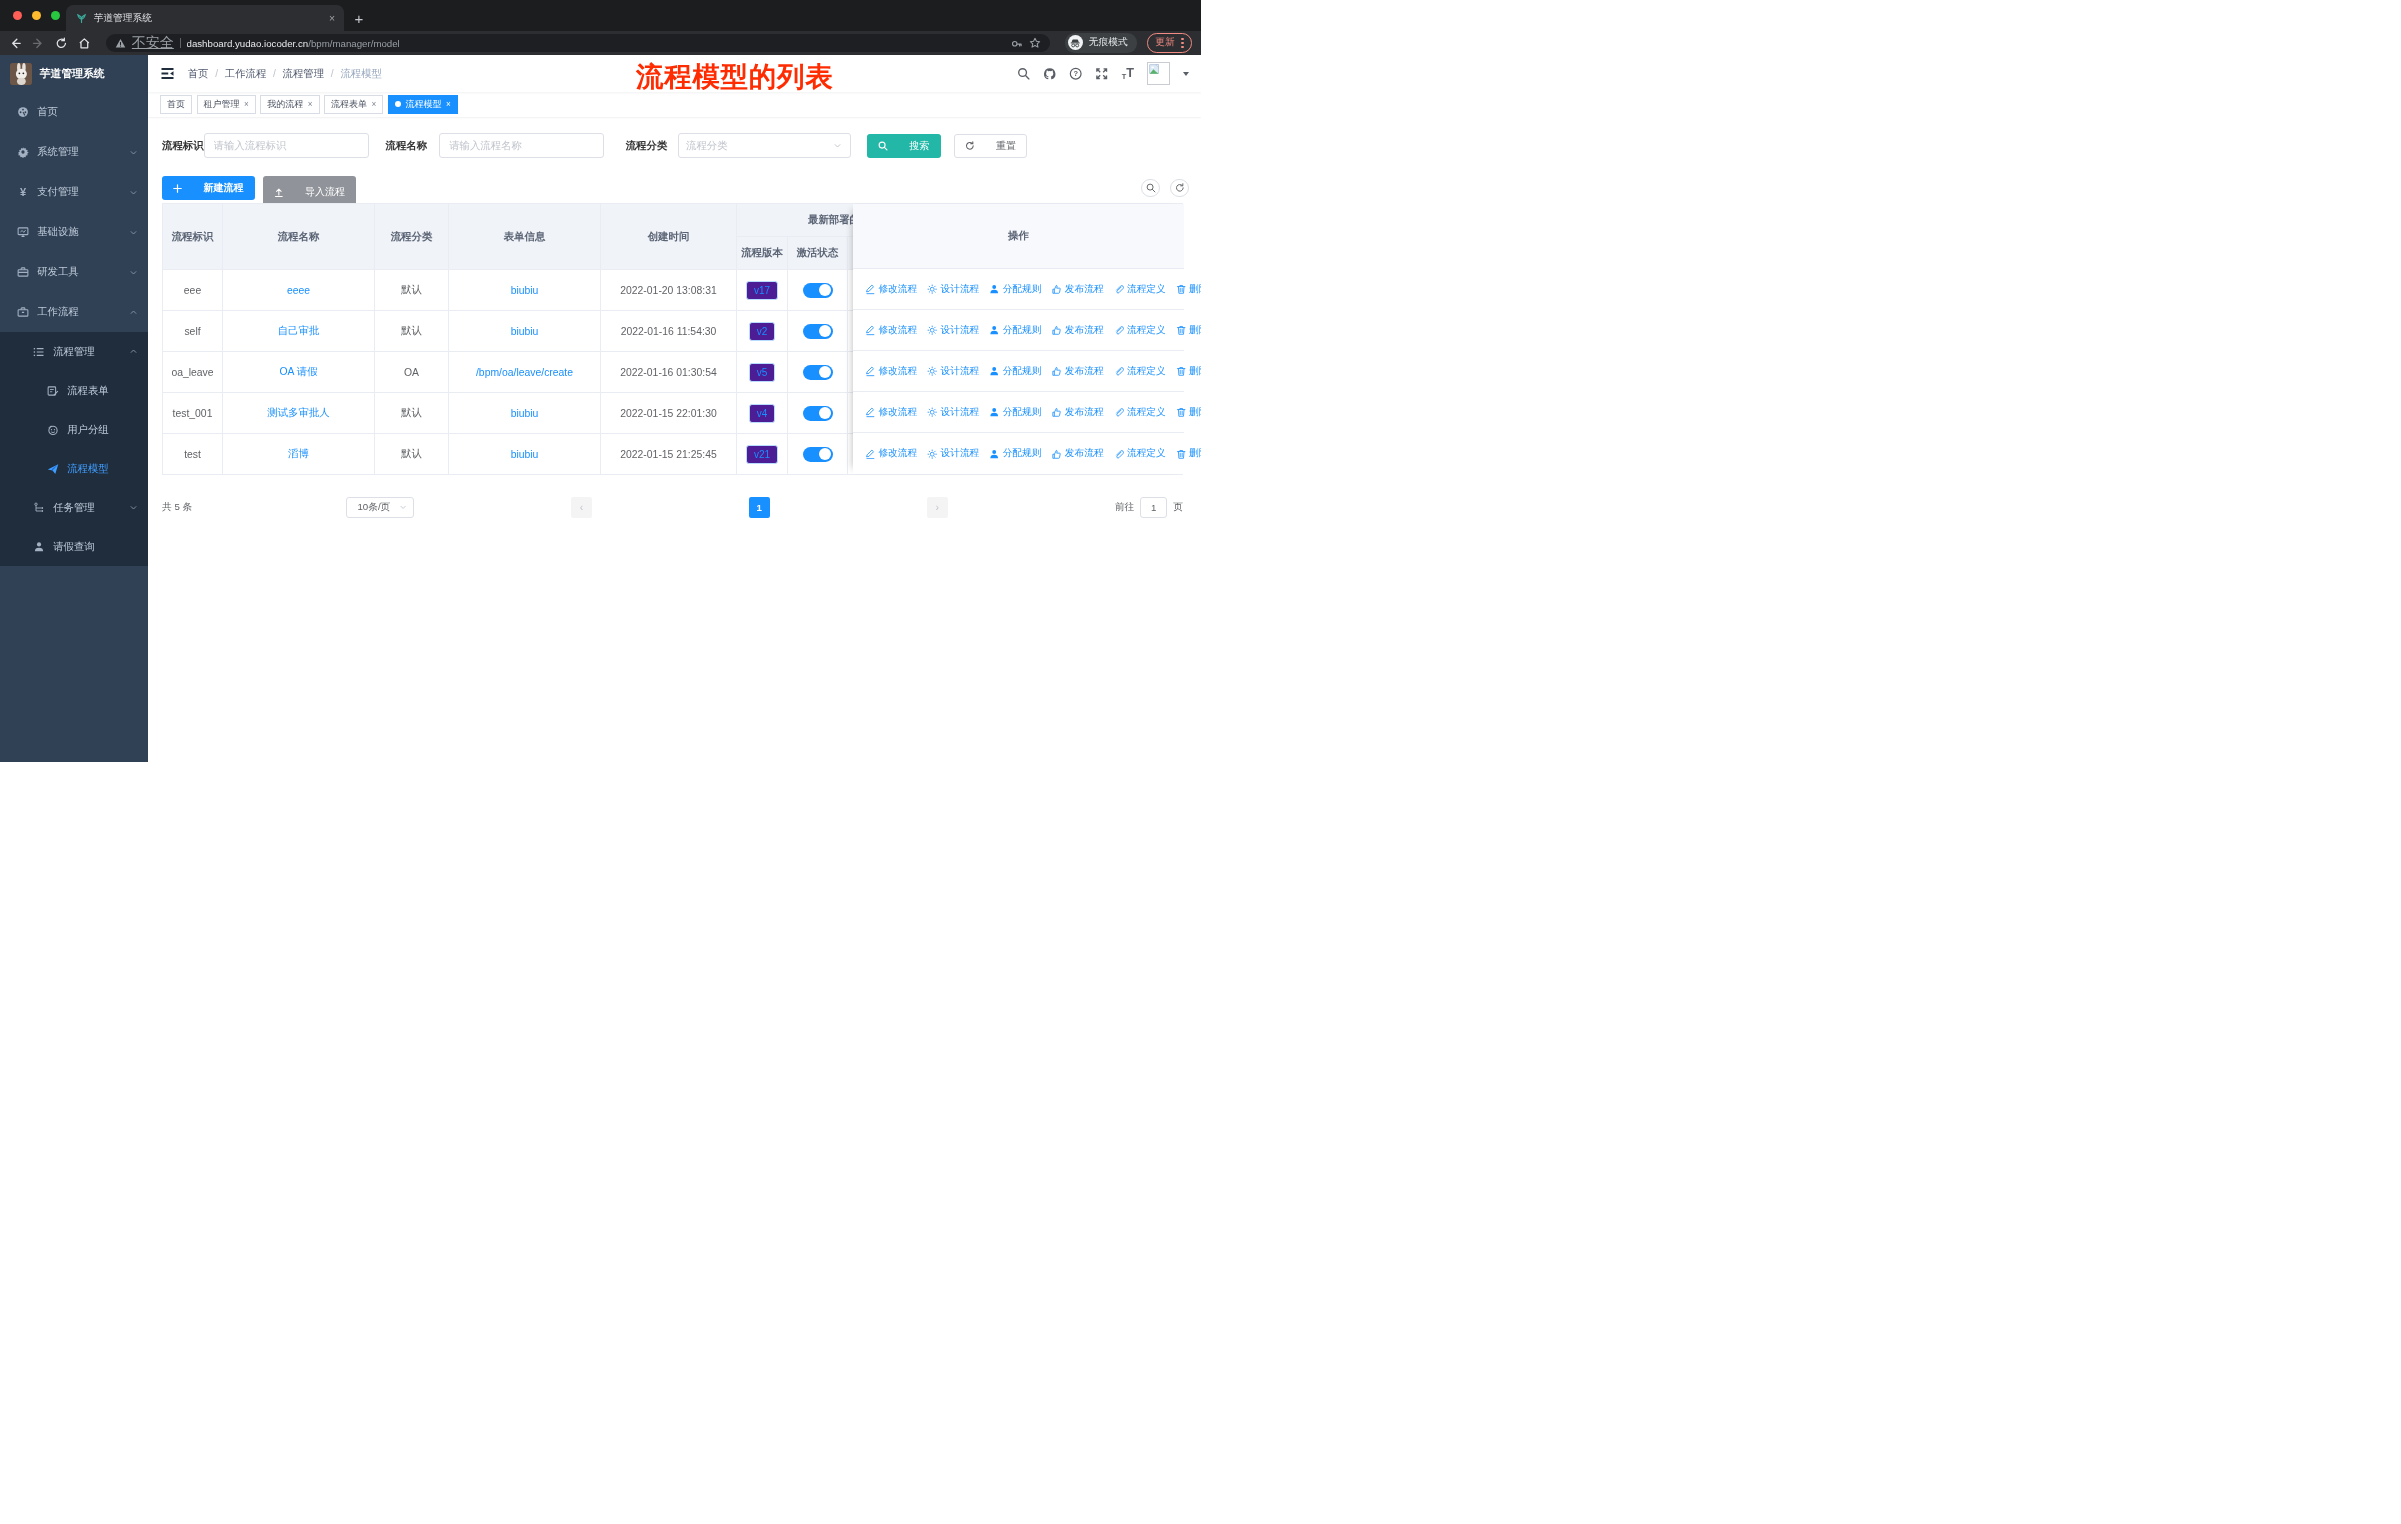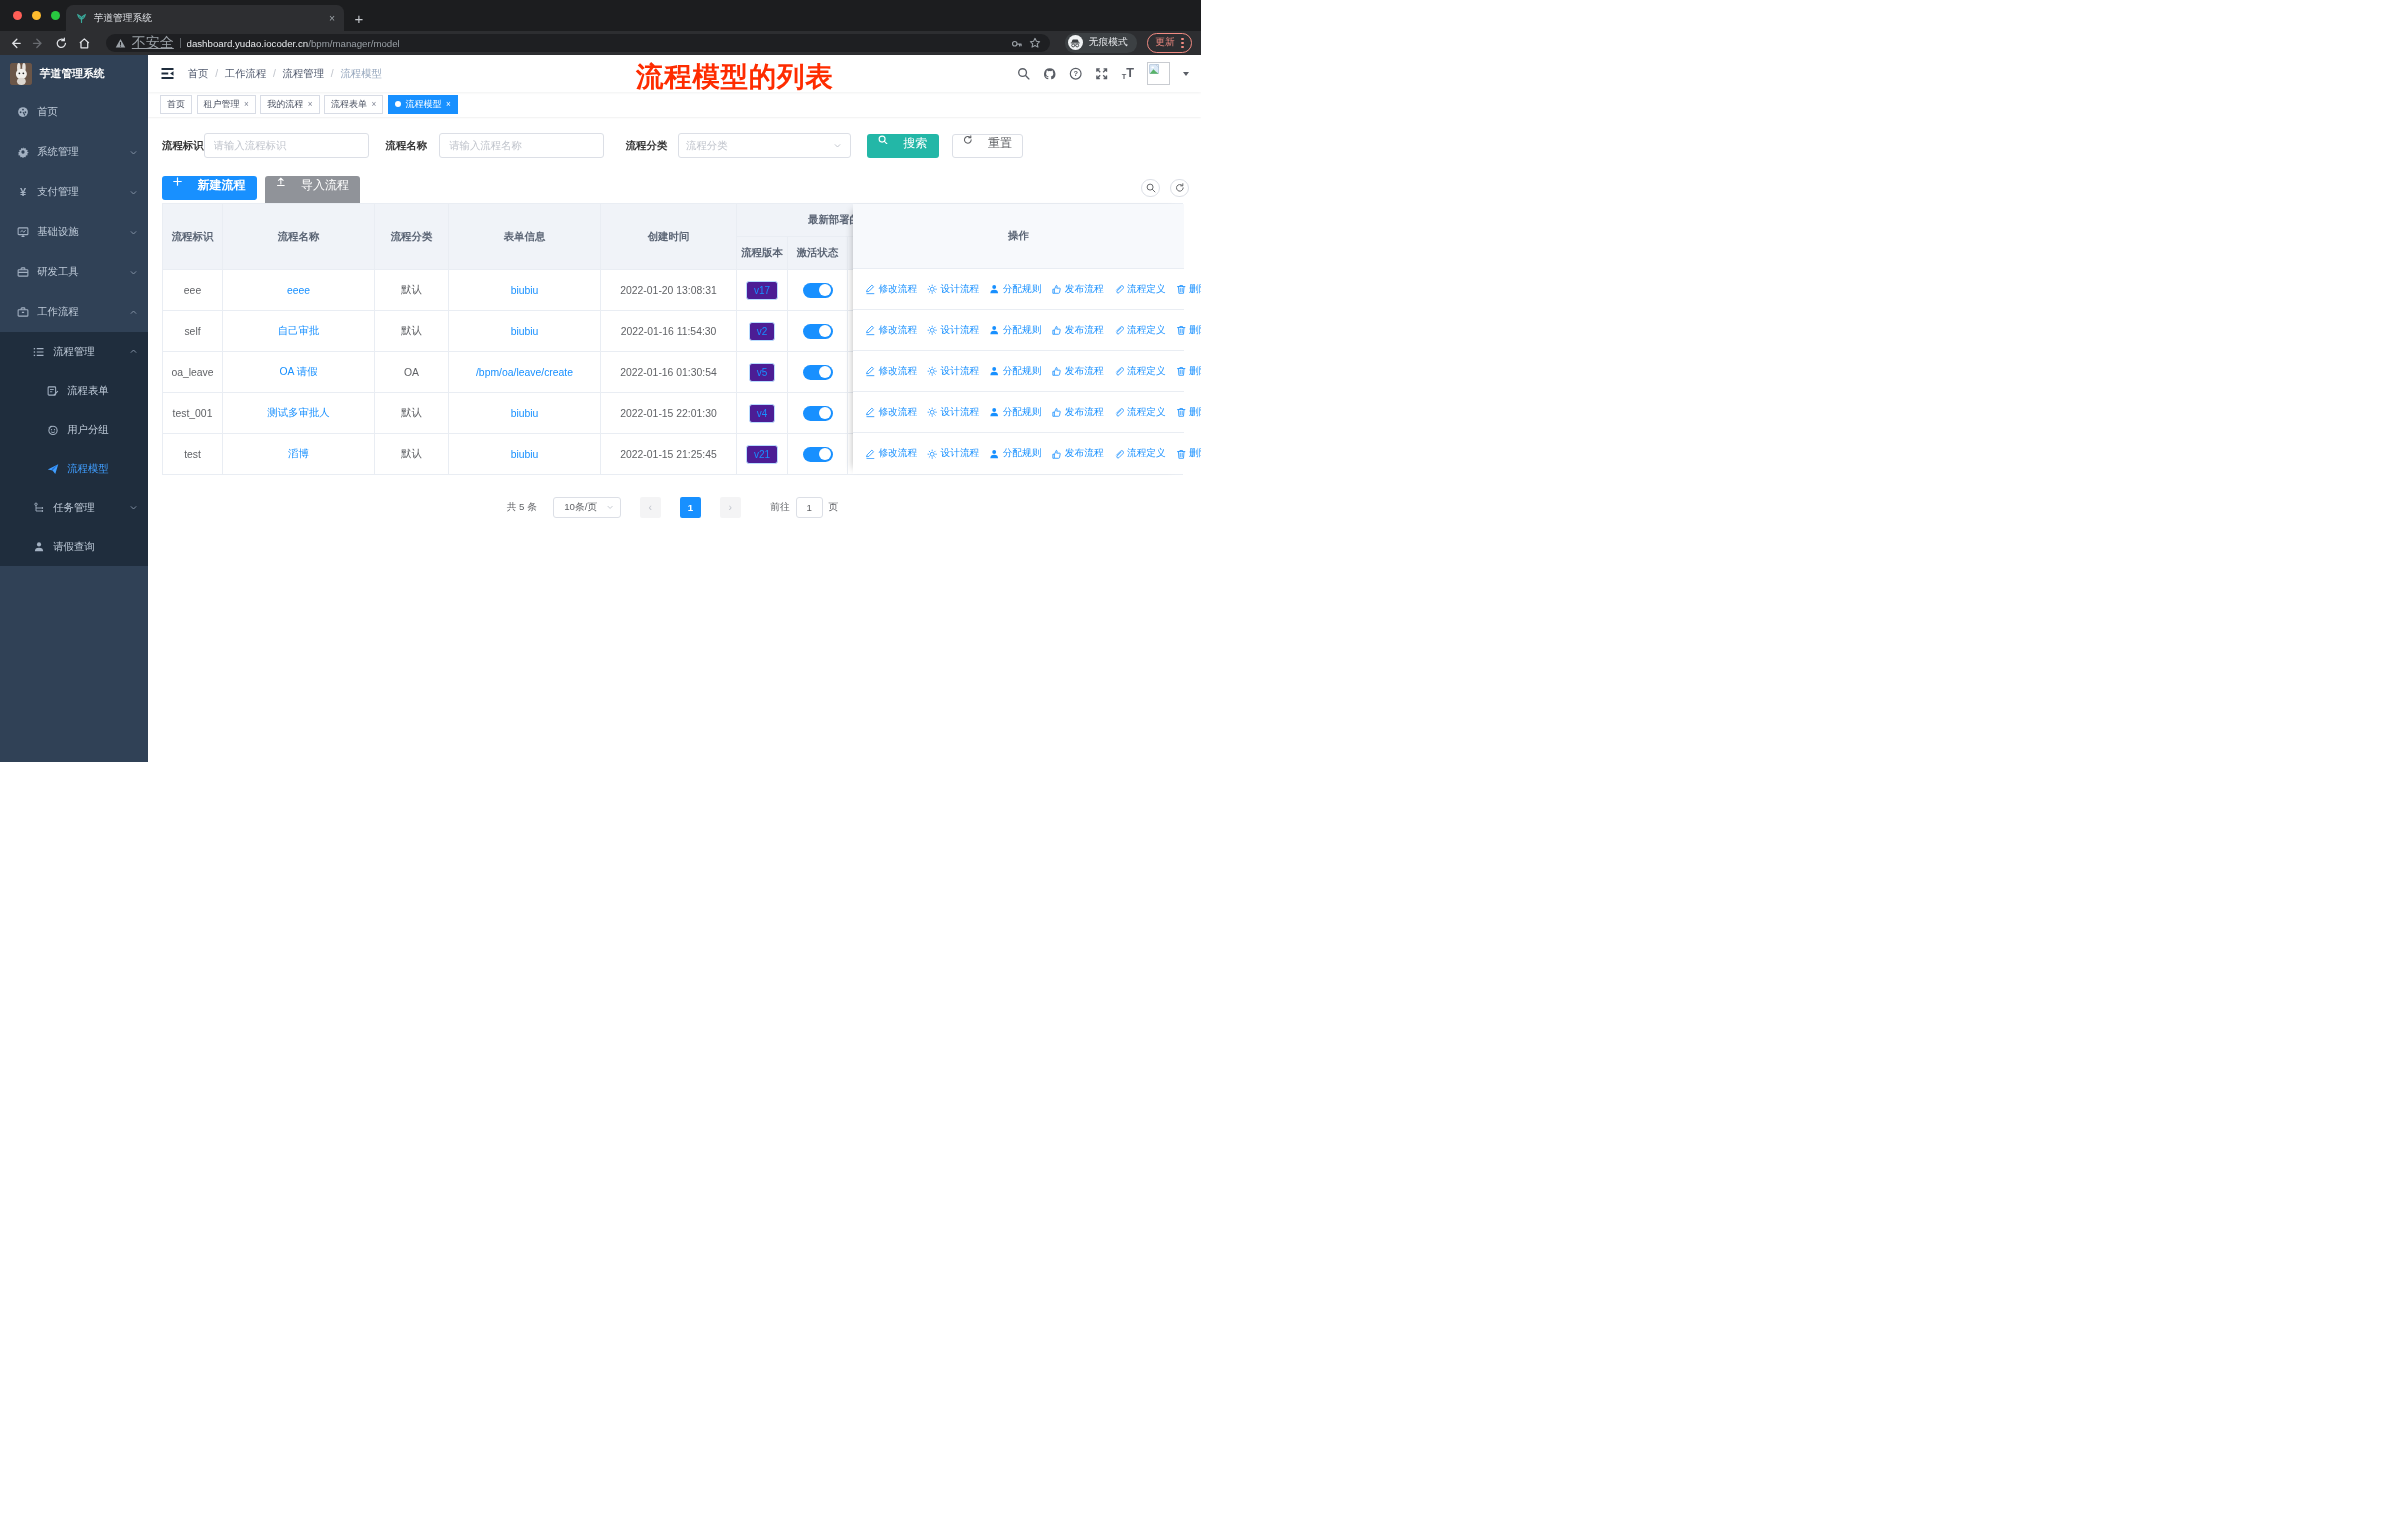--- a/index.html
+++ b/index.html
@@ -82,21 +82,21 @@
 
   
   .content { flex:1; background:#fff; padding:16.4px 0 0 14px; position:relative; min-height:0; }
   .filter-row { display:flex; align-items:center; height:25px; }
   .f-label { font-size:10.4px; font-weight:bold; color:#333; white-space:nowrap; }
   .f-input { height:25px; border:0.7px solid #dcdfe6; border-radius:3px; font-size:10.4px; padding:0 9px; color:#606266;
     font-family:inherit; }
   .f-input::placeholder { color:#c0c4cc; }
   .f-select { height:25px; border:0.7px solid #dcdfe6; border-radius:3px; font-size:10.4px; padding:0 7.4px; color:#c0c4cc;
     display:flex; align-items:center; justify-content:space-between; width:173px; cursor:pointer; }
-  .btn { height:24.6px; border-radius:3px; font-size:12px; display:inline-flex; gap:15px;
+  .btn { height:24.6px; border-radius:3px; font-size:10px; display:inline-flex; align-items:center; gap:21px;
     padding:0 10.4px; cursor:pointer; border:0.7px solid transparent; white-space:nowrap; }
   .btn-search { background:#23b7a7; color:#fff; margin-left:16.4px; }
   .btn-reset { background:#fff; color:#606266; border-color:#dcdfe6; margin-left:13.4px; }
   .btn-row { margin-top:18px; display:flex; gap:8.2px; position:relative; height:24px; }
   .btn-create { background:#1890ff; color:#fff; height:24px;font-weight:bold; }
   .btn-import { background:#909399; color:#fff; height:32px; }
   .mini-circles { position:absolute; right:12px; top:2.2px; display:flex; gap:10.4px; }
   .circ-btn { width:18.6px; height:18.6px; border-radius:50%; border:0.7px solid #dcdfe6; background:#fff;
     display:flex; align-items:center; justify-content:center; cursor:pointer; }
 
@@ -120,21 +120,21 @@
 
   .op-panel { position:absolute; top:0; left:690px; width:331px; bottom:0; background:#fff;
     box-shadow:-6px 0 7.4px -6px rgba(0,0,0,.28); display:flex; flex-direction:column; }
   .op-head { height:65px; background:#f7f9fc; border-bottom:0.7px solid #e9edf3; display:flex; align-items:center;
     justify-content:center; font-weight:bold; color:#5a6474; }
   .op-row { height:41px; border-bottom:0.7px solid #e9edf3; display:flex; align-items:center; padding-left:12px; gap:10px; }
   .op-row:last-child { border-bottom:none; }
   .act { display:inline-flex; align-items:center; gap:3px; color:#1890ff; font-size:9.7px; cursor:pointer; white-space:nowrap; }
 
   
-  .pager { width:1021px; margin-top:21.6px; display:flex; align-items:center; justify-content:center; gap:16px;
+  .pager { width:1021px; margin-top:21.6px; display:flex; align-items:center; justify-content:space-between; gap:16px;
     font-size:9.7px; color:#606266; }
   .psel { width:68px; height:21px; border:0.7px solid #dcdfe6; border-radius:3px; display:flex; align-items:center;
     justify-content:space-between; padding:0 6px 0 10.4px; cursor:pointer; }
   .pbtn { width:21px; height:21px; border-radius:2.2px; background:#f4f4f5; color:#c0c4cc; display:flex;
     align-items:center; justify-content:center; font-size:10.4px; cursor:pointer; margin-left:3px; }
   .pcur { width:21px; height:21px; border-radius:2.2px; background:#1890ff; color:#fff; display:flex;
     align-items:center; justify-content:center; font-weight:bold; margin-left:3px; }
   .goto { margin-left:13.4px; display:flex; align-items:center; gap:6px; }
   .goto input { width:27px; height:21px; border:0.7px solid #dcdfe6; border-radius:3px; text-align:center;
     font-size:9.7px; color:#606266; font-family:inherit; }

